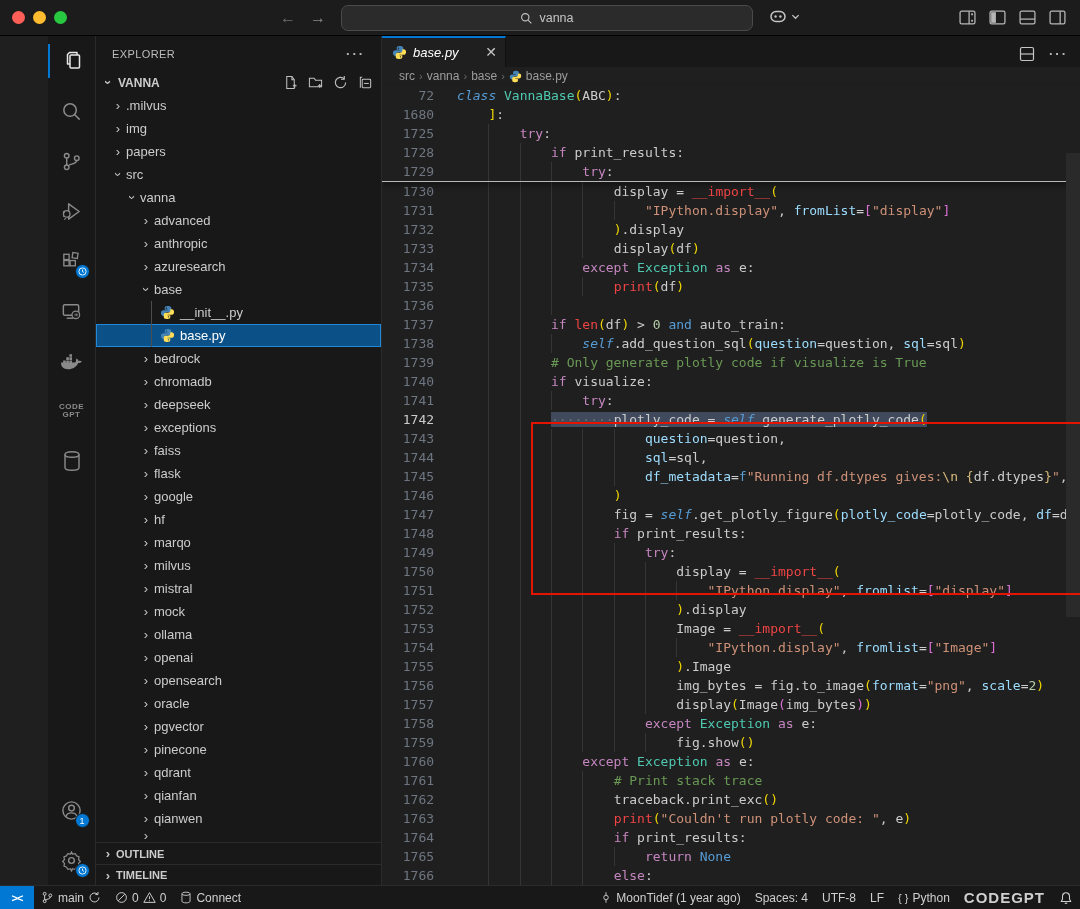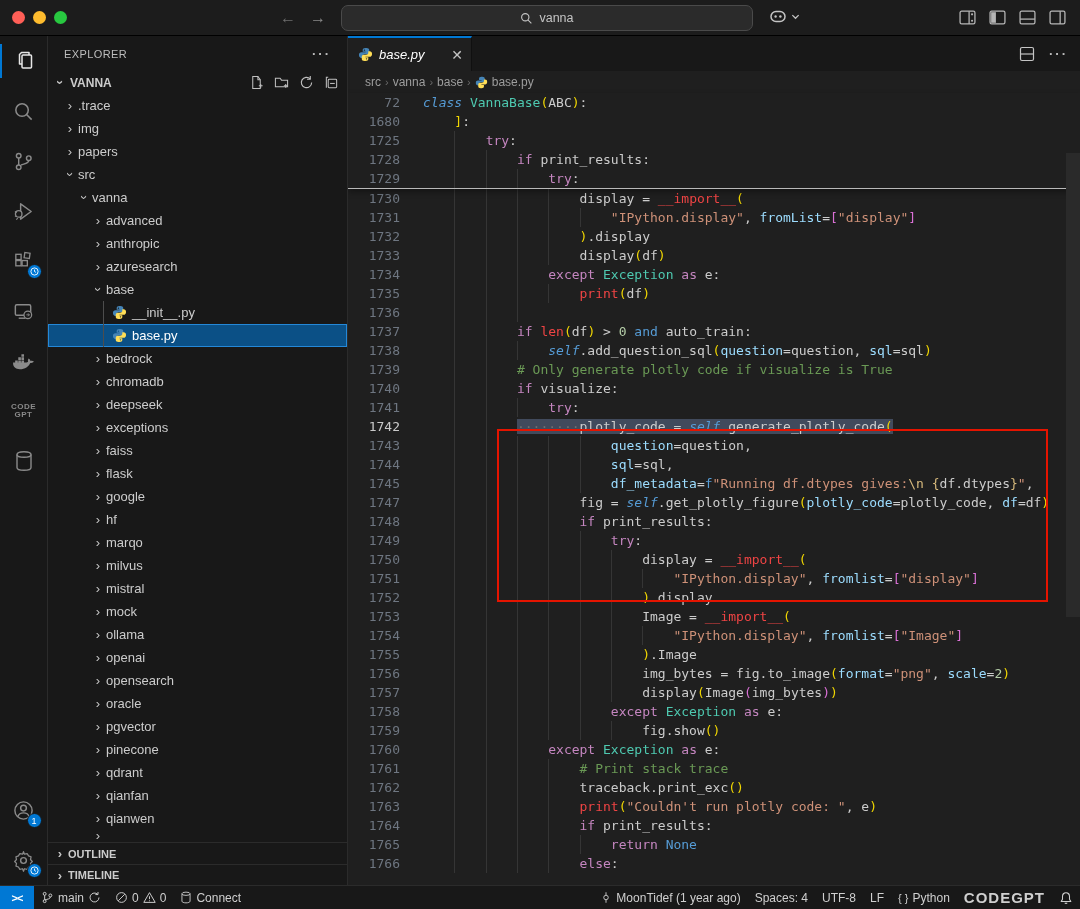--- a/index.html
+++ b/index.html
@@ -14,21 +14,21 @@
   .nav span{cursor:default;}
   .searchbox{position:absolute;left:341px;top:5px;width:412px;height:26px;background:#2b2b2b;
     border:1px solid #4a4a4a;border-radius:7px;display:flex;align-items:center;justify-content:center;
     gap:6px;color:#c4c4c4;font-size:12.5px;}
   .copilot{position:absolute;left:768px;top:8px;display:flex;align-items:center;gap:3px;color:#c4c4c4;}
   .tb-icons{position:absolute;right:14px;top:9px;display:flex;gap:13px;color:#b6b6b6;}
   .tb-icons svg{display:block;}
   
   .main{display:flex;height:849px;}
   
-  .activitybar{width:48px;background:#181818;border-right:1px solid #2b2b2b;display:flex;flex-direction:column;align-items:center;}
+  .activitybar{width:48px;background:#181818;border-right:1px solid #2b2b2b;display:flex;flex-direction:column;align-items:center;margin-left:48px;}
   .ab-item{width:48px;height:50px;display:flex;align-items:center;justify-content:center;color:#8a8a8a;position:relative;}
   .ab-item.active{color:#e7e7e7;}
   .ab-item.active::before{content:"";position:absolute;left:0;top:8px;bottom:8px;width:2px;background:#0078d4;}
   .ab-spacer{flex:1;}
   .badge{position:absolute;right:6px;bottom:7px;min-width:15px;height:15px;border-radius:50%;background:#0078d4;
     color:#fff;font-size:9px;display:flex;align-items:center;justify-content:center;border:1px solid #181818;}
   .codegpt-logo{font-size:8px;font-weight:bold;letter-spacing:.5px;line-height:8px;text-align:center;color:#8a8a8a;}
   
   .sidebar{width:300px;background:#181818;border-right:1px solid #2b2b2b;display:flex;flex-direction:column;overflow:hidden;}
   .sb-header{height:35px;display:flex;align-items:center;padding:0 16px;justify-content:space-between;}
@@ -251,21 +251,21 @@
           <svg width="15" height="15" viewBox="0 0 16 16">
               <rect x="4.5" y="4.5" width="9" height="9" rx="1" fill="none" stroke="currentColor" stroke-width="1.1"></rect>
               <path d="M4.5 2.5h-2v11" fill="none" stroke="currentColor" stroke-width="1.1"></path>
               <path d="M6.5 9h5" stroke="currentColor" stroke-width="1.1"></path>
             </svg>
         </span>
       </div>
       <div class="tree">
           <div class="tree-row" style="padding-left: 14px;">
             <span class="chev">›</span>
-            <span>.trace</span>
+            <span>.milvus</span>
           </div>
           <div class="tree-row" style="padding-left: 14px;">
             <span class="chev">›</span>
             <span>img</span>
           </div>
           <div class="tree-row" style="padding-left: 14px;">
             <span class="chev">›</span>
             <span>papers</span>
           </div>
           <div class="tree-row" style="padding-left: 14px;">
@@ -457,20 +457,21 @@
             <div class="crow"><span class="gut">1736</span><span class="cont"><i class="guide" style="left: 54.32px;"></i><i class="guide" style="left: 85.64px;"></i><i class="guide" style="left: 116.96px;"></i><span>                </span></span></div>
             <div class="crow"><span class="gut">1737</span><span class="cont"><i class="guide" style="left: 54.32px;"></i><i class="guide" style="left: 85.64px;"></i><span>            </span><span class="tk k">if </span><span class="tk fn">len</span><span class="tk p1">(</span><span class="tk w">df</span><span class="tk p1">)</span><span class="tk w"> &gt; </span><span class="tk num">0</span><span class="tk kb"> and </span><span class="tk w">auto_train:</span></span></div>
             <div class="crow"><span class="gut">1738</span><span class="cont"><i class="guide" style="left: 54.32px;"></i><i class="guide" style="left: 85.64px;"></i><i class="guide" style="left: 116.96px;"></i><span>                </span><span class="tk kbi">self</span><span class="tk w">.add_question_sql</span><span class="tk p1">(</span><span class="tk prop">question</span><span class="tk w">=question, </span><span class="tk prop">sql</span><span class="tk w">=sql</span><span class="tk p1">)</span></span></div>
             <div class="crow"><span class="gut">1739</span><span class="cont"><i class="guide" style="left: 54.32px;"></i><i class="guide" style="left: 85.64px;"></i><span>            </span><span class="tk com"># Only generate plotly code if visualize is True</span></span></div>
             <div class="crow"><span class="gut">1740</span><span class="cont"><i class="guide" style="left: 54.32px;"></i><i class="guide" style="left: 85.64px;"></i><span>            </span><span class="tk k">if </span><span class="tk w">visualize:</span></span></div>
             <div class="crow"><span class="gut">1741</span><span class="cont"><i class="guide" style="left: 54.32px;"></i><i class="guide" style="left: 85.64px;"></i><i class="guide" style="left: 116.96px;"></i><span>                </span><span class="tk k">try</span><span class="tk w">:</span></span></div>
             <div class="crow"><span class="gut cur">1742</span><span class="cont"><i class="guide" style="left: 54.32px;"></i><i class="guide" style="left: 85.64px;"></i><span>            </span><span class="tk dots sel">········</span><span class="tk w sel">plotly_code = </span><span class="tk kbi sel">self</span><span class="tk w sel">.generate_plotly_code</span><span class="tk p1 sel">(</span></span></div>
             <div class="crow"><span class="gut">1743</span><span class="cont"><i class="guide" style="left: 54.32px;"></i><i class="guide" style="left: 85.64px;"></i><i class="guide" style="left: 116.96px;"></i><i class="guide" style="left: 148.28px;"></i><i class="guide" style="left: 179.6px;"></i><span>                        </span><span class="tk prop">question</span><span class="tk w">=question,</span></span></div>
             <div class="crow"><span class="gut">1744</span><span class="cont"><i class="guide" style="left: 54.32px;"></i><i class="guide" style="left: 85.64px;"></i><i class="guide" style="left: 116.96px;"></i><i class="guide" style="left: 148.28px;"></i><i class="guide" style="left: 179.6px;"></i><span>                        </span><span class="tk prop">sql</span><span class="tk w">=sql,</span></span></div>
             <div class="crow"><span class="gut">1745</span><span class="cont"><i class="guide" style="left: 54.32px;"></i><i class="guide" style="left: 85.64px;"></i><i class="guide" style="left: 116.96px;"></i><i class="guide" style="left: 148.28px;"></i><i class="guide" style="left: 179.6px;"></i><span>                        </span><span class="tk prop">df_metadata</span><span class="tk w">=</span><span class="tk kb">f</span><span class="tk str">"Running df.dtypes gives:</span><span class="tk esc">\n</span><span class="tk str"> </span><span class="tk esc">{</span><span class="tk w">df.dtypes</span><span class="tk esc">}</span><span class="tk str">"</span><span class="tk w">,</span></span></div>
+            <div class="crow"><span class="gut">1746</span><span class="cont"><i class="guide" style="left: 54.32px;"></i><i class="guide" style="left: 85.64px;"></i><i class="guide" style="left: 116.96px;"></i><i class="guide" style="left: 148.28px;"></i><span>                    </span><span class="tk p1">)</span></span></div>
             <div class="crow"><span class="gut">1747</span><span class="cont"><i class="guide" style="left: 54.32px;"></i><i class="guide" style="left: 85.64px;"></i><i class="guide" style="left: 116.96px;"></i><i class="guide" style="left: 148.28px;"></i><span>                    </span><span class="tk w">fig = </span><span class="tk kbi">self</span><span class="tk w">.get_plotly_figure</span><span class="tk p1">(</span><span class="tk prop">plotly_code</span><span class="tk w">=plotly_code, </span><span class="tk prop">df</span><span class="tk w">=df</span><span class="tk p1">)</span></span></div>
             <div class="crow"><span class="gut">1748</span><span class="cont"><i class="guide" style="left: 54.32px;"></i><i class="guide" style="left: 85.64px;"></i><i class="guide" style="left: 116.96px;"></i><i class="guide" style="left: 148.28px;"></i><span>                    </span><span class="tk k">if </span><span class="tk w">print_results:</span></span></div>
             <div class="crow"><span class="gut">1749</span><span class="cont"><i class="guide" style="left: 54.32px;"></i><i class="guide" style="left: 85.64px;"></i><i class="guide" style="left: 116.96px;"></i><i class="guide" style="left: 148.28px;"></i><i class="guide" style="left: 179.6px;"></i><span>                        </span><span class="tk k">try</span><span class="tk w">:</span></span></div>
             <div class="crow"><span class="gut">1750</span><span class="cont"><i class="guide" style="left: 54.32px;"></i><i class="guide" style="left: 85.64px;"></i><i class="guide" style="left: 116.96px;"></i><i class="guide" style="left: 148.28px;"></i><i class="guide" style="left: 179.6px;"></i><i class="guide" style="left: 210.92px;"></i><span>                            </span><span class="tk w">display = </span><span class="tk fn">__import__</span><span class="tk p1">(</span></span></div>
             <div class="crow"><span class="gut">1751</span><span class="cont"><i class="guide" style="left: 54.32px;"></i><i class="guide" style="left: 85.64px;"></i><i class="guide" style="left: 116.96px;"></i><i class="guide" style="left: 148.28px;"></i><i class="guide" style="left: 179.6px;"></i><i class="guide" style="left: 210.92px;"></i><i class="guide" style="left: 242.24px;"></i><span>                                </span><span class="tk str">"IPython.display"</span><span class="tk w">, </span><span class="tk prop">fromlist</span><span class="tk w">=</span><span class="tk p2">[</span><span class="tk str">"display"</span><span class="tk p2">]</span></span></div>
             <div class="crow"><span class="gut">1752</span><span class="cont"><i class="guide" style="left: 54.32px;"></i><i class="guide" style="left: 85.64px;"></i><i class="guide" style="left: 116.96px;"></i><i class="guide" style="left: 148.28px;"></i><i class="guide" style="left: 179.6px;"></i><i class="guide" style="left: 210.92px;"></i><span>                            </span><span class="tk p1">)</span><span class="tk w">.display</span></span></div>
             <div class="crow"><span class="gut">1753</span><span class="cont"><i class="guide" style="left: 54.32px;"></i><i class="guide" style="left: 85.64px;"></i><i class="guide" style="left: 116.96px;"></i><i class="guide" style="left: 148.28px;"></i><i class="guide" style="left: 179.6px;"></i><i class="guide" style="left: 210.92px;"></i><span>                            </span><span class="tk w">Image = </span><span class="tk fn">__import__</span><span class="tk p1">(</span></span></div>
             <div class="crow"><span class="gut">1754</span><span class="cont"><i class="guide" style="left: 54.32px;"></i><i class="guide" style="left: 85.64px;"></i><i class="guide" style="left: 116.96px;"></i><i class="guide" style="left: 148.28px;"></i><i class="guide" style="left: 179.6px;"></i><i class="guide" style="left: 210.92px;"></i><i class="guide" style="left: 242.24px;"></i><span>                                </span><span class="tk str">"IPython.display"</span><span class="tk w">, </span><span class="tk prop">fromlist</span><span class="tk w">=</span><span class="tk p2">[</span><span class="tk str">"Image"</span><span class="tk p2">]</span></span></div>
             <div class="crow"><span class="gut">1755</span><span class="cont"><i class="guide" style="left: 54.32px;"></i><i class="guide" style="left: 85.64px;"></i><i class="guide" style="left: 116.96px;"></i><i class="guide" style="left: 148.28px;"></i><i class="guide" style="left: 179.6px;"></i><i class="guide" style="left: 210.92px;"></i><span>                            </span><span class="tk p1">)</span><span class="tk w">.Image</span></span></div>
             <div class="crow"><span class="gut">1756</span><span class="cont"><i class="guide" style="left: 54.32px;"></i><i class="guide" style="left: 85.64px;"></i><i class="guide" style="left: 116.96px;"></i><i class="guide" style="left: 148.28px;"></i><i class="guide" style="left: 179.6px;"></i><i class="guide" style="left: 210.92px;"></i><span>                            </span><span class="tk w">img_bytes = fig.to_image</span><span class="tk p1">(</span><span class="tk prop">format</span><span class="tk w">=</span><span class="tk str">"png"</span><span class="tk w">, </span><span class="tk prop">scale</span><span class="tk w">=</span><span class="tk num">2</span><span class="tk p1">)</span></span></div>

